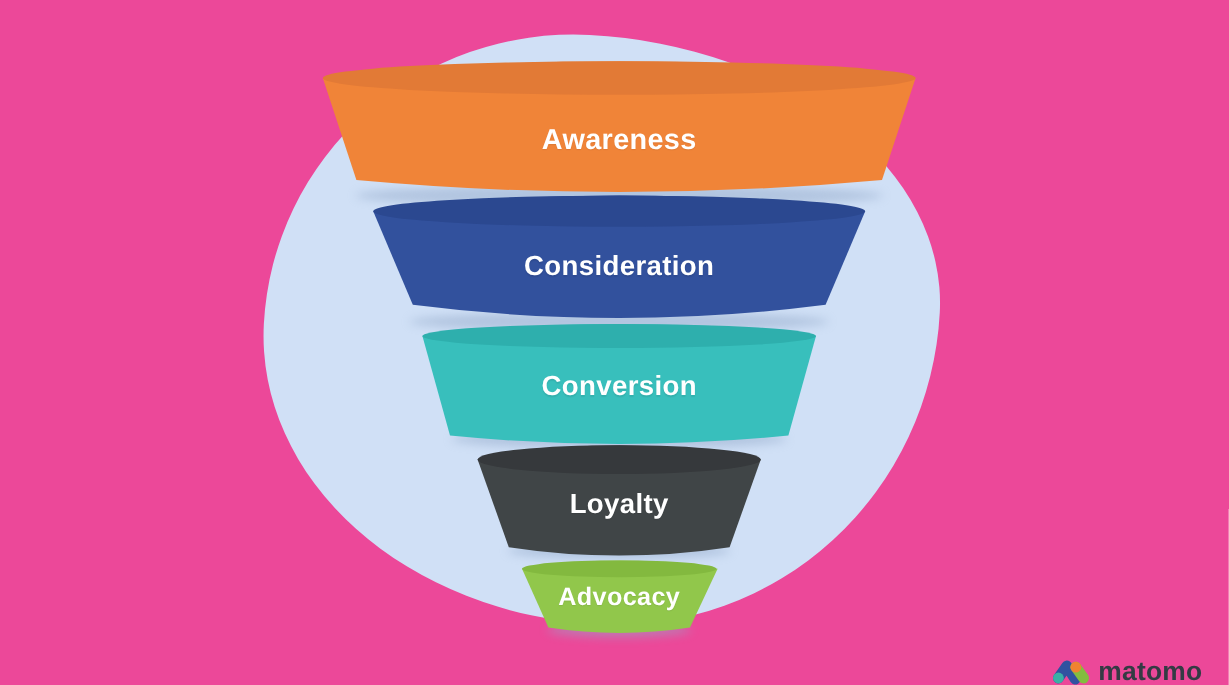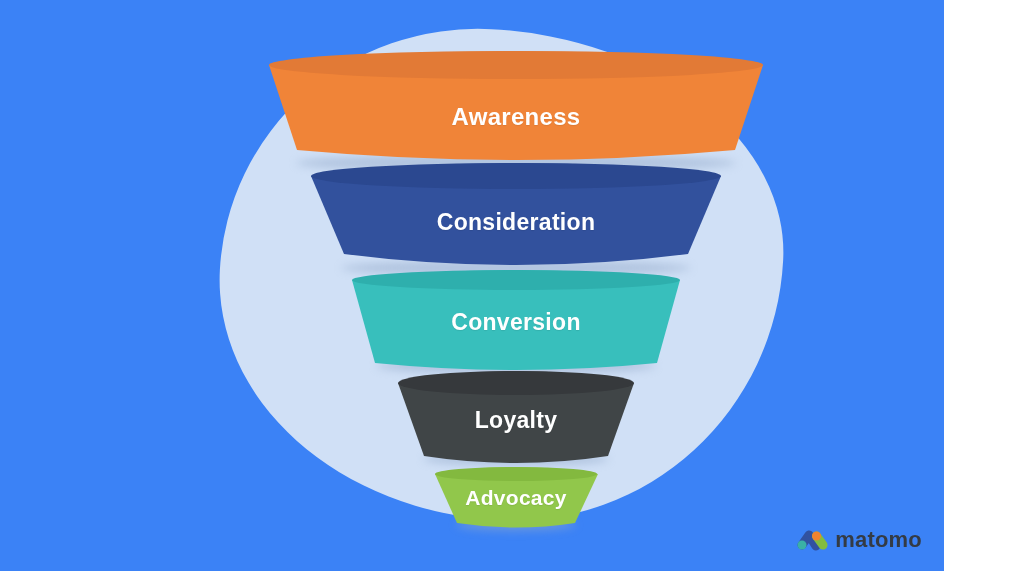--- a/index.html
+++ b/index.html
@@ -3,22 +3,22 @@
 <meta charset="utf-8">
 <style>
   html, body { margin: 0; padding: 0; }
   body {
     width: 1024px; height: 571px;
     font-family: "Liberation Sans", sans-serif;
     overflow: hidden;
   }
   .canvas {
     position: relative;
-    width: 944px; height: 571px;
-    background: #3b82f6;
+    width: 1024px; height: 571px;
+    background: #ec4899;
     overflow: hidden;
   }
   .blob {
     position: absolute;
     left: 220px; top: 30px;
     width: 562px; height: 490px;
     background: #d0e0f6;
     border-radius: 46% 54% 48% 52% / 52% 44% 56% 48%;
     transform: rotate(3deg);
   }
@@ -39,21 +39,21 @@
     text-shadow: 0 1px 1px rgba(0,0,0,0.08);
     pointer-events: none;
   }
   .lbl-0 { top: 117px; font-size: 24px; }
   .lbl-1 { top: 222px; font-size: 23px; }
   .lbl-2 { top: 322px; font-size: 23px; }
   .lbl-3 { top: 420px; font-size: 23px; }
   .lbl-4 { top: 498px; font-size: 21px; }
   .logo {
     position: absolute;
-    right: 22px; bottom: 20px;
+    right: 22px; bottom: 0;
     display: flex;
     align-items: center;
     gap: 6px;
   }
   .logo-icon { display: block; }
   .logo-wordmark {
     font-size: 22px;
     font-weight: bold;
     letter-spacing: 0.2px;
     color: #343b44;

